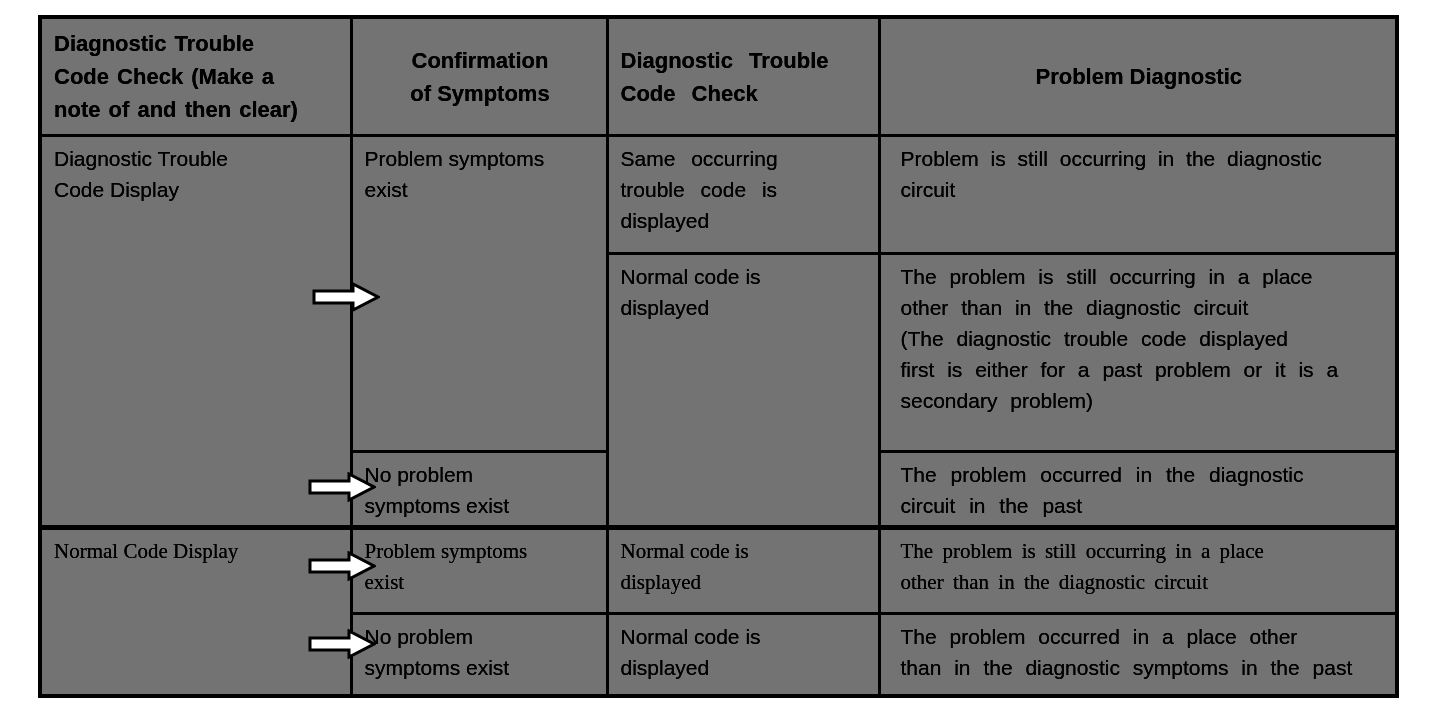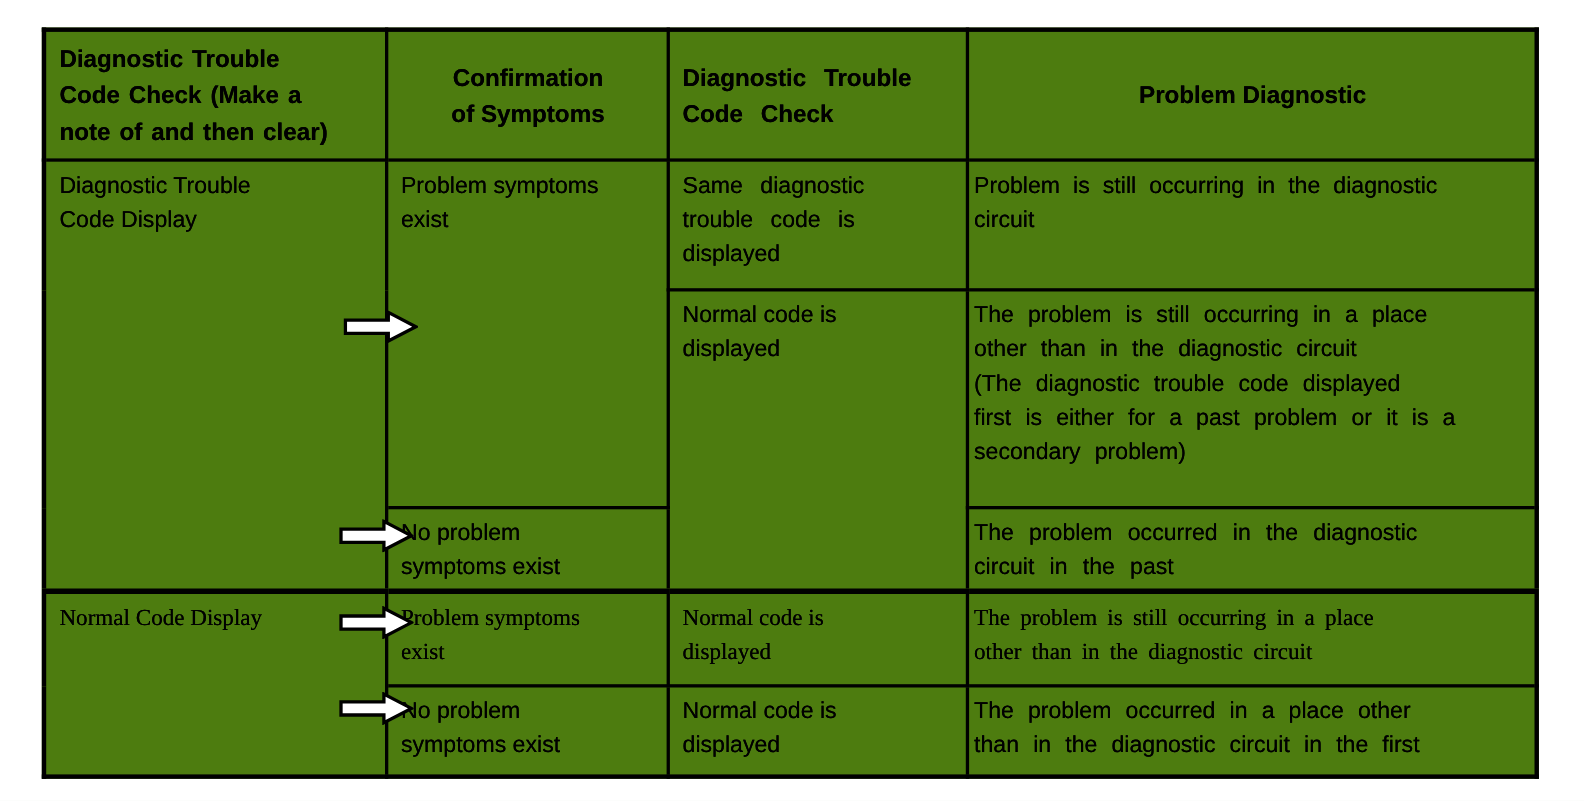--- a/index.html
+++ b/index.html
@@ -2,24 +2,24 @@
 <html><head>
 <meta charset="utf-8">
 <style>
   html,body { margin:0; padding:0; background:#ffffff; }
   .page {
     position:relative; width:1440px; height:728px; background:#ffffff;
     font-family:"Liberation Sans", sans-serif; color:#000;
     overflow:hidden;
   }
   table.diag {
-    position:absolute; left:38px; top:25px;
+    position:absolute; left:38px; top:15px;
     width:1357px; height:675px;
     border-collapse:collapse; table-layout:fixed;
-    background:#4d7c0f;
+    background:#737373;
     border:4px solid #000;
   }
   .diag th, .diag td {
     border:3px solid #000;
     vertical-align:top;
     text-align:left;
     padding:6px 10px 4px 12px;
     font-size:21px;
     line-height:31px;
     white-space:pre-line;
@@ -39,21 +39,21 @@
   tr.r3   { height:72px; }
   tr.r4   { height:86px;font-family:Liberation Serif, serif; }
   tr.r5   { height:82px; }
   tr.r4 td { border-top-width:5px; }
 
   th.hc1 { word-spacing:2px; }
   th.hc2 { text-align:center; }
   th.hc3 { word-spacing:10px; }
   th.hc4 { text-align:center; }
 
-  td.c4 { padding-left:5px; }
+  td.c4 { padding-left:20px; }
   .spread { word-spacing:10px; }
   .ws4 { word-spacing:4px; }
   .ws6 { word-spacing:6px; }
   .ws7 { word-spacing:7px; }
   .ws8 { word-spacing:8px; }
 
   .arrow { position:absolute; width:68px; height:30px; }
   .arrow svg { display:block; }
   #arrow-1 { left:312px; top:282px; }
   #arrow-2 { left:308px; top:472px; }
@@ -82,21 +82,21 @@
         <th class="hc3">Diagnostic Trouble
 Code Check</th>
         <th class="hc4">Problem Diagnostic</th>
       </tr>
 
       <tr class="r1">
         <td class="c1" rowspan="3">Diagnostic Trouble
 Code Display</td>
         <td class="c2" rowspan="2">Problem symptoms
 exist</td>
-        <td class="c3 spread">Same diagnostic
+        <td class="c3 spread">Same occurring
 trouble code is
 displayed</td>
         <td class="c4 ws6">Problem is still occurring in the diagnostic
 circuit</td>
       </tr>
 
       <tr class="r2">
         <td class="c3" rowspan="2">Normal code is
 displayed</td>
         <td class="c4 ws7">The problem is still occurring in a place
@@ -122,21 +122,21 @@
         <td class="c4 ws4">The problem is still occurring in a place
 other than in the diagnostic circuit</td>
       </tr>
 
       <tr class="r5">
         <td class="c2">No problem
 symptoms exist</td>
         <td class="c3">Normal code is
 displayed</td>
         <td class="c4 ws7">The problem occurred in a place other
-than in the diagnostic circuit in the first</td>
+than in the diagnostic symptoms in the past</td>
       </tr>
     </tbody>
   </table>
 
   <span class="arrow" id="arrow-1">
     <svg width="68" height="30" viewBox="0 0 68 30">
       <polygon points="2,9 41,9 41,2 66,15 41,28 41,21 2,21" fill="#ffffff" stroke="#000000" stroke-width="3" stroke-linejoin="miter"></polygon>
     </svg>
   </span>
   <span class="arrow" id="arrow-2">

